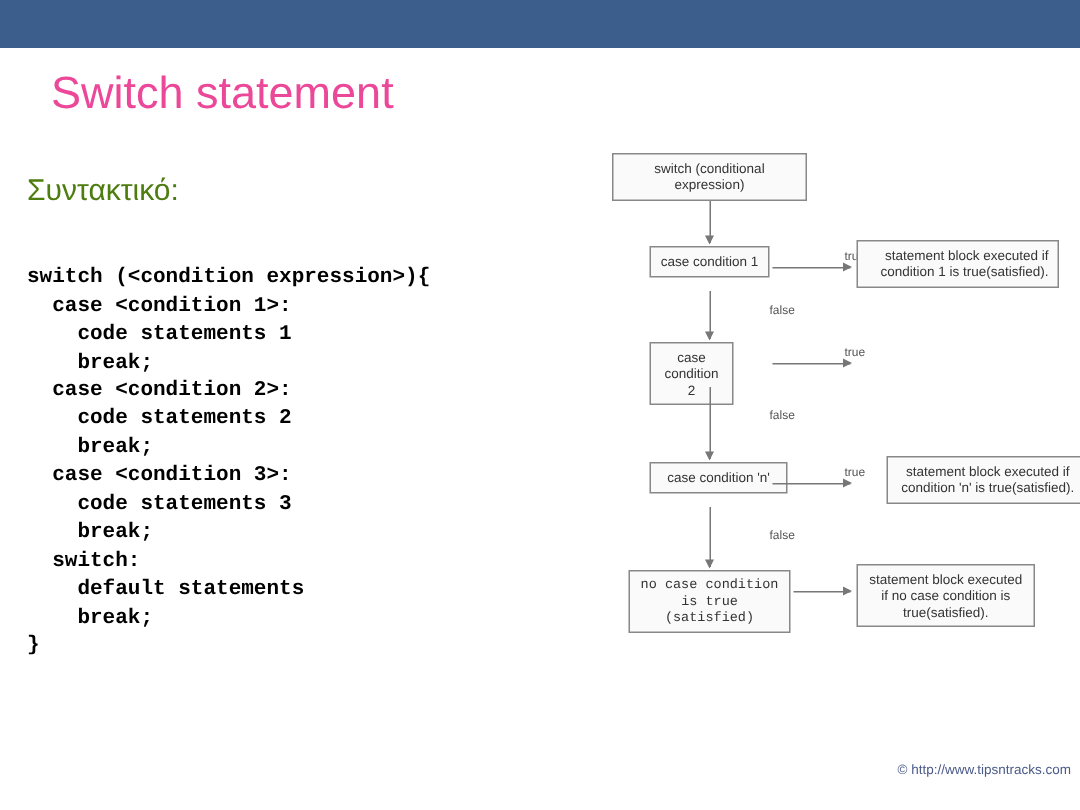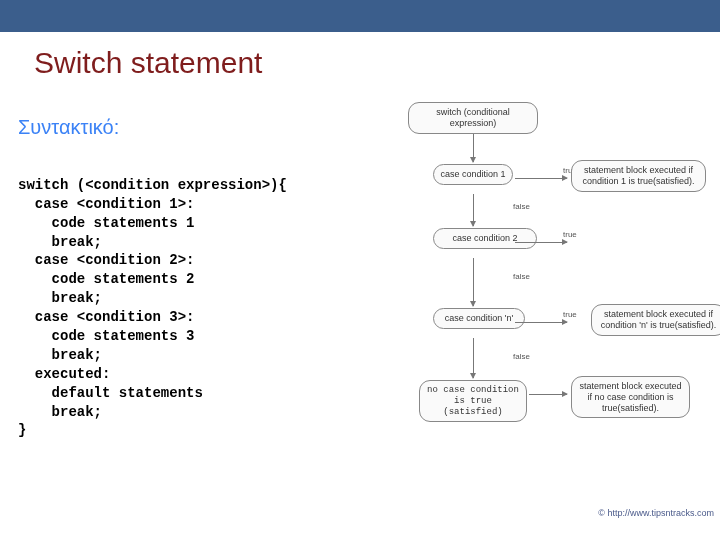--- a/index.html
+++ b/index.html
@@ -12,35 +12,35 @@
     overflow: hidden;
   }
   .topbar {
     background: #3b5e8c;
     height: 32px;
     width: 100%;
   }
   .title {
     font-size: 30px;
     font-weight: 400;
-    color: #7f1d1d;
+    color: #ec4899;
     padding: 14px 0 12px 34px;
   }
   .content {
     display: flex;
     flex-direction: row;
     padding: 0 0 0 18px;
   }
   .left-col {
     width: 345px;
     flex-shrink: 0;
   }
   .subhead {
     font-size: 20px;
-    color: #3b82f6;
+    color: #4d7c0f;
     padding: 24px 0 18px 0;
   }
   .code {
     font-family: "Courier New", monospace;
     font-size: 14px;
     font-weight: bold;
     line-height: 1.35;
     color: #000;
     white-space: pre;
   }
@@ -54,21 +54,21 @@
     position: relative;
     width: 350px;
     height: 420px;
     font-size: 9px;
     color: #333;
   }
   .box {
     position: absolute;
     background: #fafafa;
     border: 1px solid #888;
-    border-radius: 11px;
+    border-radius: 0;
     padding: 4px 6px;
     text-align: center;
     line-height: 1.2;
   }
   .arrow-v {
     position: absolute;
     width: 1px;
     background: #777;
   }
   .arrow-v::after {
@@ -122,46 +122,46 @@
 <span>switch (&lt;condition expression&gt;){</span>
 <span>  case &lt;condition 1&gt;:</span>
 <span>    code statements 1</span>
 <span>    break;</span>
 <span>  case &lt;condition 2&gt;:</span>
 <span>    code statements 2</span>
 <span>    break;</span>
 <span>  case &lt;condition 3&gt;:</span>
 <span>    code statements 3</span>
 <span>    break;</span>
-<span>  executed:</span>
+<span>  switch:</span>
 <span>    default statements</span>
 <span>    break;</span>
 <span>}</span>
     </div>
   </div>
 
   <div class="right-col">
     <div class="flow">
 
       <div class="box" style="left:45px; top:0; width:130px;">switch
 (conditional expression)</div>
       <div class="arrow-v" style="left:110px; top:32px; height:28px;"></div>
 
       <div class="box" style="left:70px; top:62px; width:80px;">case
 condition 1</div>
       <div class="arrow-h" style="left:152px; top:76px; width:52px;"></div>
       <div class="lbl" style="left:168px; top:64px;">true</div>
-      <div class="box" style="left:208px; top:58px; width:135px;">statement block executed
+      <div class="box" style="left:208px; top:58px; width:135px;text-align:right;">statement block executed
 if condition 1 is
 true(satisfied).</div>
 
       <div class="arrow-v" style="left:110px; top:92px; height:32px;"></div>
       <div class="lbl" style="left:118px; top:100px;">false</div>
 
-      <div class="box" style="left:70px; top:126px; width:104px;">case
+      <div class="box" style="left:70px; top:126px; width:56px;">case
 condition 2</div>
       <div class="arrow-h" style="left:152px; top:140px; width:52px;"></div>
       <div class="lbl" style="left:168px; top:128px;">true</div>
 
       <div class="arrow-v" style="left:110px; top:156px; height:48px;"></div>
       <div class="lbl" style="left:118px; top:170px;">false</div>
 
       <div class="box" style="left:70px; top:206px; width:92px;">case
 condition 'n'</div>
       <div class="arrow-h" style="left:152px; top:220px; width:52px;"></div>

